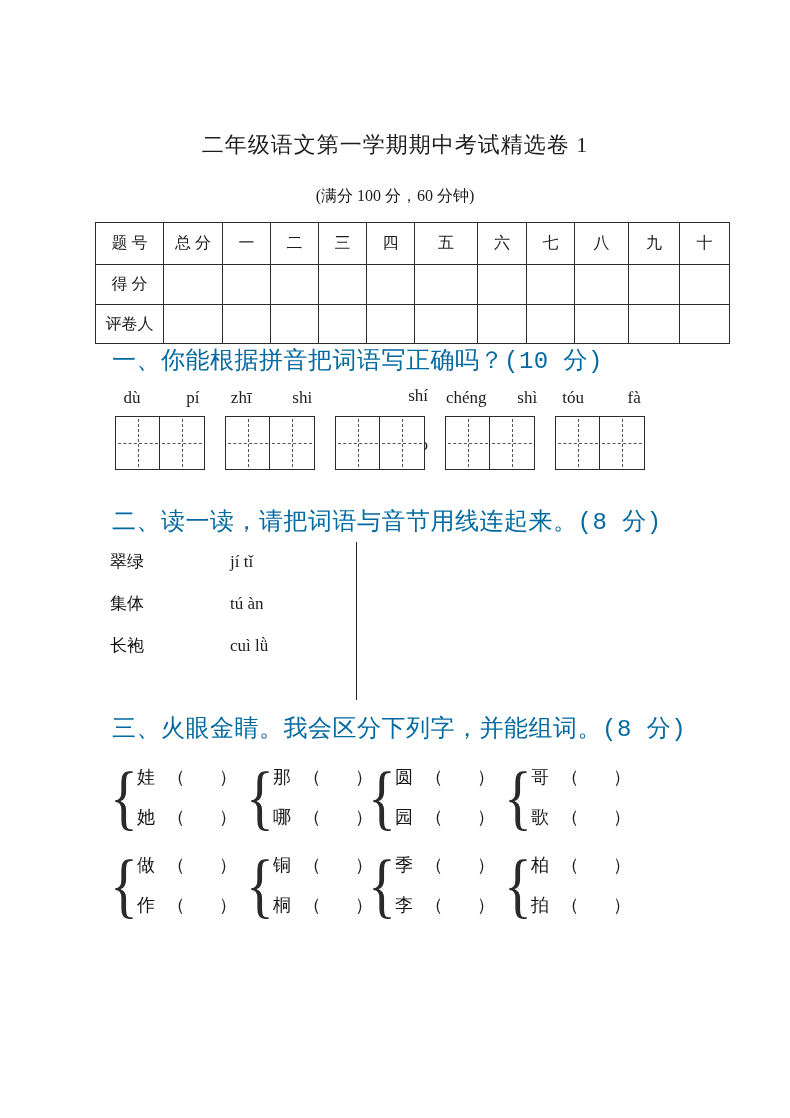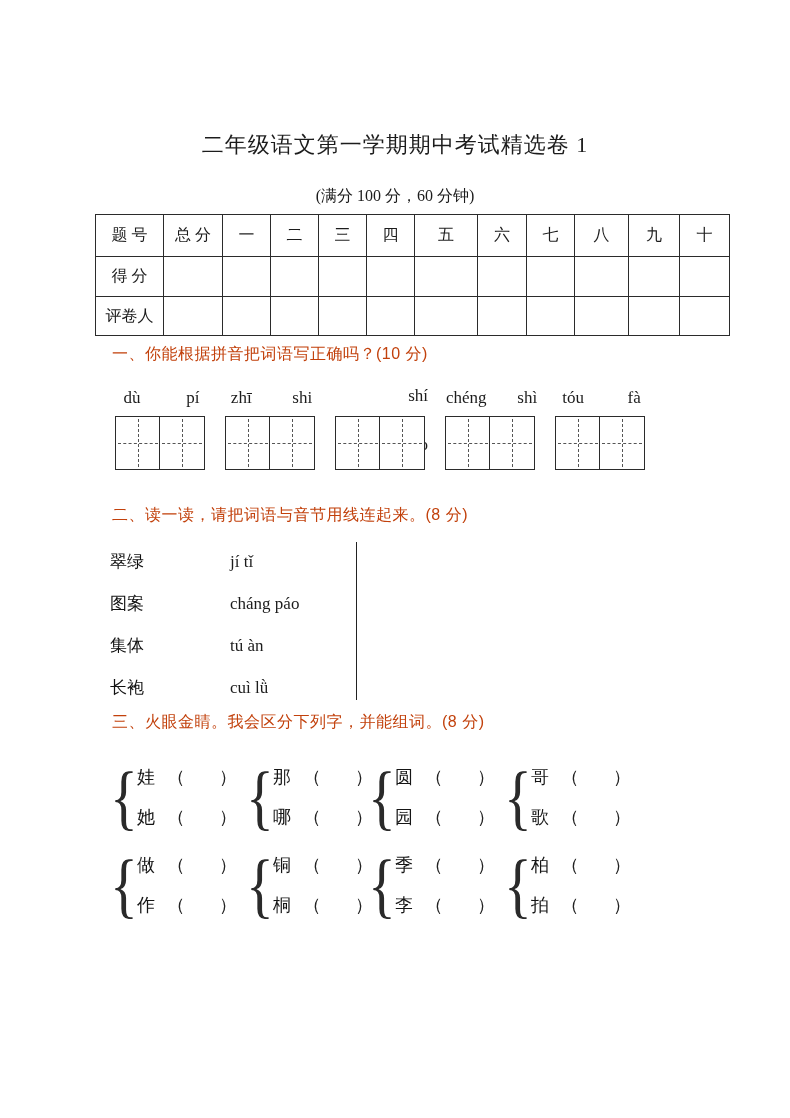--- a/index.html
+++ b/index.html
@@ -18,40 +18,40 @@
     font-size:22px;font-weight:normal;
     font-family:"Liberation Serif","DejaVu Serif",serif;
     letter-spacing:1px;
   }
   .subtitle{
     position:absolute;top:186px;left:0;width:100%;
     text-align:center;font-size:16px;
   }
   
   table.score{
-    position:absolute;left:95px;top:214px;
+    position:absolute;left:95px;top:222px;
     border-collapse:collapse;table-layout:fixed;
     width:634px;
     border-radius:25px;
   }
   table.score td{
     border:1.4px solid #2b2b2b;
     text-align:center;vertical-align:middle;
     font-size:16px;
     padding:0;
   }
   tr.r-head td{height:41px;}
   tr.r-mid td{height:39px;}
   tr.r-bot td{height:38px;}
   
   .sec-heading{
     position:absolute;left:112px;
-    font-size:16px;
-    font-family:Liberation Sans, sans-serif;
-    color:#c2410c;
+    font-size:24px;
+    font-family:Liberation Mono, monospace;
+    color:#0369a1;
     letter-spacing:0.5px;
   }
   
   .py-group{
     position:absolute;top:386px;width:93px;height:22px;
     display:flex;justify-content:space-around;align-items:flex-end;
     font-size:17px;
     gap:29px;
   }
   .grid-group{
@@ -222,24 +222,20 @@
   </div>
 
   <div class="sec-heading" style="top:505px;">二、读一读，请把词语与音节用线连起来。(8 分)</div>
 
   <div class="match-col lcol" style="left:110px;">
     <div class="match-row">
       <span class="match-word">翠绿</span>
       <span class="match-py">jí tǐ</span>
     </div>
     <div class="match-row">
-      <span class="match-word">图案</span>
-      <span class="match-py">cháng páo</span>
-    </div>
-    <div class="match-row">
       <span class="match-word">集体</span>
       <span class="match-py">tú àn</span>
     </div>
     <div class="match-row">
       <span class="match-word">长袍</span>
       <span class="match-py">cuì lǜ</span>
     </div>
   </div>
 
   <div class="divider"></div>

